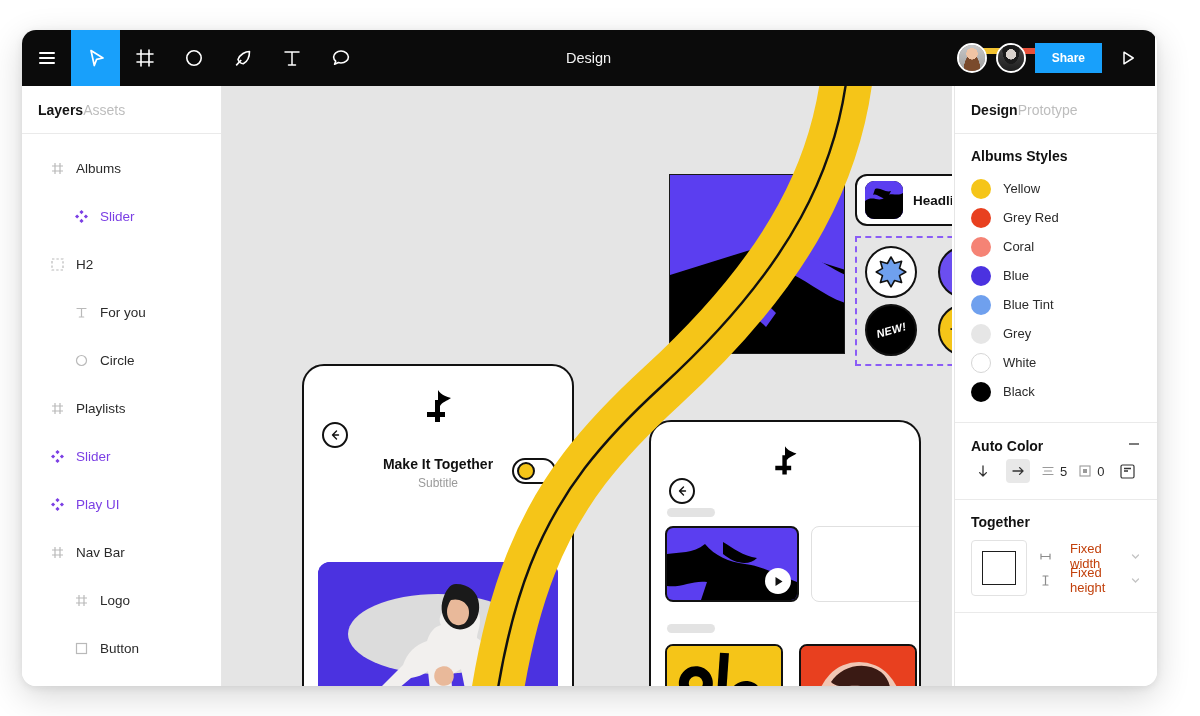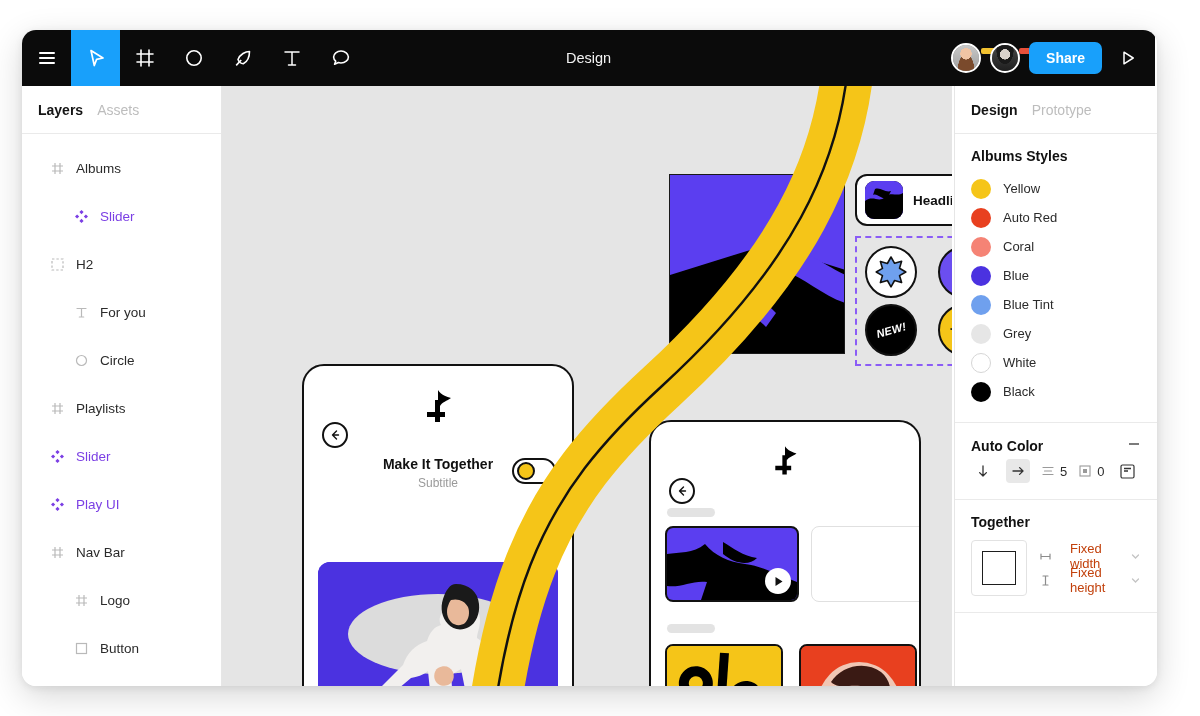--- a/index.html
+++ b/index.html
@@ -64,37 +64,37 @@
                 linear-gradient(#4a4a4a, #1e1e1e);
   }
   .presence-tag {
     position: absolute; top: 18px; width: 26px; height: 6px; border-radius: 2px;
   }
   #presence-yellow { right: 148px; background: #f2c230; }
   #presence-red    { right: 110px; background: #e8503a; }
 
   #share-button {
     background: #18a0fb; color: #fff;
-    font-size: 14px; font-weight: bold;
-    border: none; border-radius: 7px;
+    font-size: 12px; font-weight: bold;
+    border: none; border-radius: 0;
     padding: 8px 17px; cursor: pointer;
   }
   #present-button {
     width: 34px; height: 56px; display: flex; align-items: center;
     justify-content: center; color: #fff; cursor: pointer;
   }
 
   
   #left-panel {
     position: absolute; left: 0; top: 56px;
     width: 200px; height: 600px;
     background: #fff; border-right: 1px solid #e6e6e6;
   }
   .panel-tabs {
-    height: 48px; display: flex; align-items: center; gap: 14px;
+    height: 48px; display: flex; align-items: center; 
     padding: 0 16px; border-bottom: 1px solid #eaeaea;
   }
   .panel-tab { font-size: 14px; color: #bdbdbd; cursor: pointer; }
   .panel-tab.active { color: #141414; font-weight: bold; }
 
   #layer-list { padding-top: 10px; }
   .layer-row {
     height: 48px; display: flex; align-items: center; gap: 12px;
     padding-left: 28px; font-size: 13.5px; color: #2b2b2b; cursor: pointer;
   }
@@ -592,21 +592,21 @@
 
     <div class="section">
       <div class="section-title">Albums Styles</div>
 
       <div class="color-row">
         <span class="swatch" style="background:#f5c518"></span>
         <span class="color-label">Yellow</span>
       </div>
       <div class="color-row">
         <span class="swatch" style="background:#e8401f"></span>
-        <span class="color-label">Auto Red</span>
+        <span class="color-label">Grey Red</span>
       </div>
       <div class="color-row">
         <span class="swatch" style="background:#f58375"></span>
         <span class="color-label">Coral</span>
       </div>
       <div class="color-row">
         <span class="swatch" style="background:#4b32e0"></span>
         <span class="color-label">Blue</span>
       </div>
       <div class="color-row">

